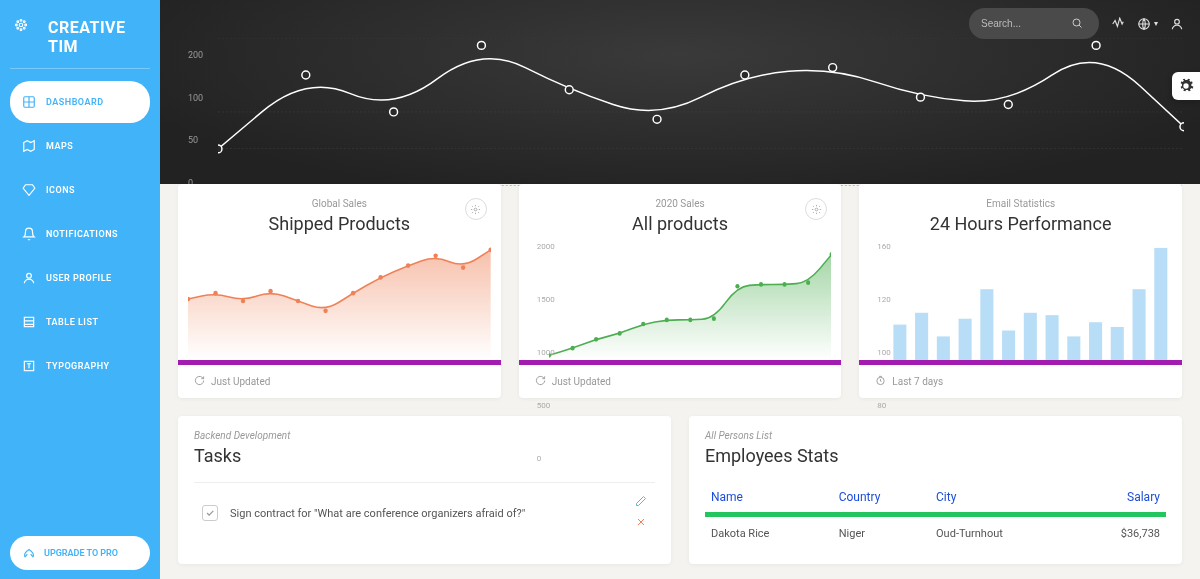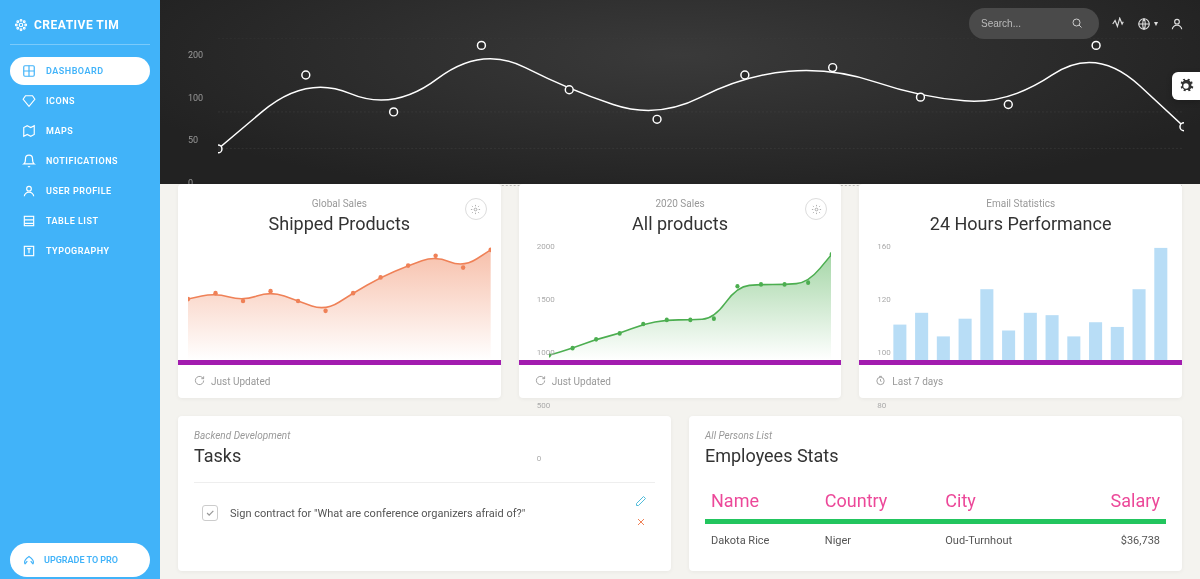--- a/index.html
+++ b/index.html
@@ -1,23 +1,23 @@
 <!DOCTYPE html>
 <html><head>
 <meta charset="utf-8">
 <style>
 * { box-sizing: border-box; margin: 0; padding: 0; }
 body { font-family: -apple-system, BlinkMacSystemFont, "Segoe UI", Roboto, sans-serif; background: #f4f3ef; overflow-x: hidden; }
 .app { display: flex; min-height: 100vh; width: 1200px; }
 
 
 .sidebar { width: 160px; background: #41b3f9; color: #fff; display: flex; flex-direction: column; padding: 12px 10px; position: relative; }
-.brand { display: flex; align-items: flex-start; gap: 6px; font-size: 12px; font-weight: 700; letter-spacing: 0.5px; padding: 6px 4px 12px; border-bottom: 1px solid rgba(255,255,255,0.3); }
+.brand { display: flex; align-items: flex-start; gap: 20px; font-size: 16px; font-weight: 700; letter-spacing: 0.5px; padding: 6px 4px 12px; border-bottom: 1px solid rgba(255,255,255,0.3); }
 .nav { display: flex; flex-direction: column; gap: 2px; margin-top: 12px; }
-.nav-item { display: flex; align-items: center; gap: 10px; font-size: 9px; font-weight: 600; letter-spacing: 0.5px; padding: 7px 12px; border-radius: 20px; cursor: pointer; color: #fff; }
+.nav-item { display: flex; align-items: center; gap: 10px; font-size: 9px; font-weight: 600; letter-spacing: 0.5px; padding: 14px 12px; border-radius: 20px; cursor: pointer; color: #fff; }
 .nav-item.active { background: #fff; color: #41b3f9; }
 .nav-icon { width: 14px; height: 14px; display: inline-flex; align-items: center; justify-content: center; flex-shrink: 0; }
 .upgrade { margin-top: auto; background: #fff; color: #41b3f9; border-radius: 20px; padding: 10px 12px; display: flex; align-items: center; gap: 8px; font-size: 9px; font-weight: 600; cursor: pointer; }
 
 
 .main { flex: 1; display: flex; flex-direction: column; width: 1040px; }
 
 
 .hero { background: #2a2a2a; background: radial-gradient(ellipse at 50% 30%, #3a3a3a 0%, #222 80%); color: #fff; padding: 8px 16px 8px 28px; position: relative; height: 184px; }
 .topbar { position: absolute; top: 8px; right: 16px; display: flex; align-items: center; gap: 12px; z-index: 5; }
@@ -52,21 +52,21 @@
 .tasks-card { flex: 1; background: #fff; border-radius: 4px; box-shadow: 0 1px 4px rgba(0,0,0,0.05); padding: 14px 16px; }
 .emp-card { flex: 1; background: #fff; border-radius: 4px; box-shadow: 0 1px 4px rgba(0,0,0,0.05); padding: 14px 16px; }
 .sect-cat { font-size: 10px; color: #999; font-style: italic; }
 .sect-title { font-size: 18px; color: #333; font-weight: 400; margin-top: 4px; margin-bottom: 16px; }
 .task-row { display: flex; align-items: center; gap: 12px; padding: 12px 8px; border-top: 1px solid #eee; font-size: 11px; color: #555; position: relative; }
 .checkbox { width: 16px; height: 16px; border: 1px solid #ccc; border-radius: 3px; cursor: pointer; display: inline-flex; align-items: center; justify-content: center; }
 .task-actions { margin-left: auto; display: flex; flex-direction: column; gap: 6px; }
 .task-edit { color: #51bcda; cursor: pointer; }
 .task-del { color: #ef8157; cursor: pointer; }
 .emp-table { width: 100%; border-collapse: collapse; }
-.emp-table th { text-align: left; font-weight: 400; color: #ec4899; font-size: 18px; padding: 8px 6px; }
+.emp-table th { text-align: left; font-weight: 400; color: #1d4ed8; font-size: 12px; padding: 8px 6px; }
 .emp-table th:last-child { text-align: right; }
 .emp-table td { font-size: 11px; color: #555; padding: 10px 6px; border-top: 5px solid #22c55e; }
 .emp-table td:last-child { text-align: right; }
 </style>
 </head>
 <body>
 
 <div class="app">
   <aside class="sidebar">
     <div class="brand">
@@ -91,32 +91,32 @@
             <svg viewBox="0 0 24 24" width="14" height="14" fill="none" stroke="currentColor" stroke-width="2">
               <rect x="3" y="3" width="18" height="18" rx="2"></rect>
               <path d="M3 12h18M12 3v18"></path>
             </svg>
           </span>
         <span>DASHBOARD</span>
       </div>
       <div class="nav-item">
         <span class="nav-icon">
             <svg viewBox="0 0 24 24" width="14" height="14" fill="none" stroke="currentColor" stroke-width="2">
+              <path d="M9 3l6 3 6-3v15l-6 3-6-3-6 3V6z"></path>
+            </svg>
+          </span>
+        <span>MAPS</span>
+      </div>
+      <div class="nav-item">
+        <span class="nav-icon">
+            <svg viewBox="0 0 24 24" width="14" height="14" fill="none" stroke="currentColor" stroke-width="2">
               <path d="M6 3h12l4 6-10 12L2 9z"></path>
             </svg>
           </span>
         <span>ICONS</span>
-      </div>
-      <div class="nav-item">
-        <span class="nav-icon">
-            <svg viewBox="0 0 24 24" width="14" height="14" fill="none" stroke="currentColor" stroke-width="2">
-              <path d="M9 3l6 3 6-3v15l-6 3-6-3-6 3V6z"></path>
-            </svg>
-          </span>
-        <span>MAPS</span>
       </div>
       <div class="nav-item">
         <span class="nav-icon">
             <svg viewBox="0 0 24 24" width="14" height="14" fill="none" stroke="currentColor" stroke-width="2">
               <path d="M18 8A6 6 0 006 8c0 7-3 9-3 9h18s-3-2-3-9M13.7 21a2 2 0 01-3.4 0"></path>
             </svg>
           </span>
         <span>NOTIFICATIONS</span>
       </div>
       <div class="nav-item">

